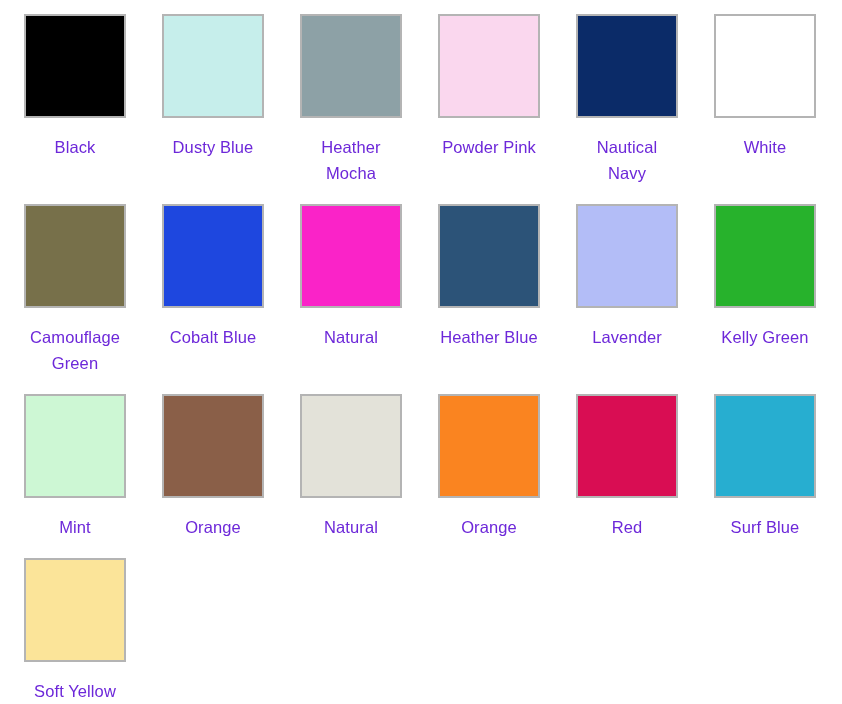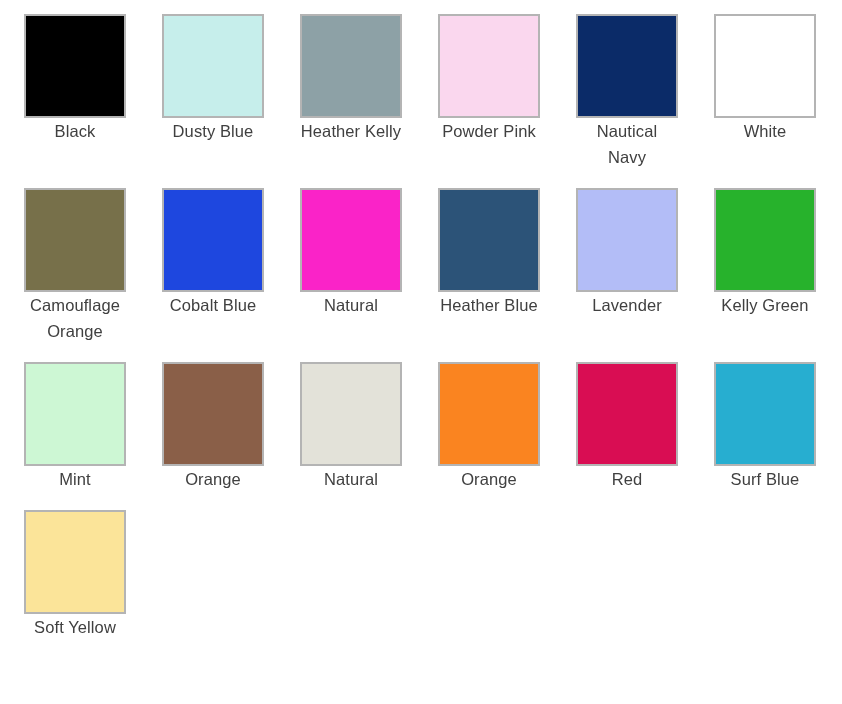--- a/index.html
+++ b/index.html
@@ -37,61 +37,62 @@
   .swatch-chip {
     width: 98px;
     height: 100px;
     border: 2px solid #b4b4b4;
     box-sizing: content-box;
     display: block;
   }
 
   .swatch-label {
     width: 102px;
+    margin-top: 16px;
     text-align: center;
     font-size: 16.5px;
     line-height: 26px;
-    color: #404040;
+    color: #6d28d9;
     font-family: "Liberation Sans", sans-serif;
     white-space: pre-line;
     letter-spacing: 0.1px;
   }
 </style>
 </head>
 <body style="background: rgb(255, 255, 255); color: rgb(51, 51, 51);">
 
 <div id="swatch-grid">
     <div class="swatch-cell row-1">
       <div class="swatch-chip" style="background-color: rgb(0, 0, 0); border-color: rgb(180, 180, 180);"></div>
       <div class="swatch-label">Black</div>
     </div>
     <div class="swatch-cell row-1">
       <div class="swatch-chip" style="background-color: rgb(198, 238, 235); border-color: rgb(180, 180, 180);"></div>
       <div class="swatch-label">Dusty Blue</div>
     </div>
     <div class="swatch-cell row-1">
       <div class="swatch-chip" style="background-color: rgb(141, 161, 166); border-color: rgb(180, 180, 180);"></div>
-      <div class="swatch-label">Heather Kelly</div>
+      <div class="swatch-label">Heather Mocha</div>
     </div>
     <div class="swatch-cell row-1">
       <div class="swatch-chip" style="background-color: rgb(250, 215, 238); border-color: rgb(180, 180, 180);"></div>
       <div class="swatch-label">Powder Pink</div>
     </div>
     <div class="swatch-cell row-1">
       <div class="swatch-chip" style="background-color: rgb(11, 43, 104); border-color: rgb(180, 180, 180);"></div>
       <div class="swatch-label">Nautical Navy</div>
     </div>
     <div class="swatch-cell row-1">
       <div class="swatch-chip" style="background-color: rgb(255, 255, 255); border-color: rgb(180, 180, 180);"></div>
       <div class="swatch-label">White</div>
     </div>
     <div class="swatch-cell row-2">
       <div class="swatch-chip" style="background-color: rgb(119, 112, 74); border-color: rgb(180, 180, 180);"></div>
       <div class="swatch-label">Camouflage
-Orange</div>
+Green</div>
     </div>
     <div class="swatch-cell row-2">
       <div class="swatch-chip" style="background-color: rgb(30, 71, 223); border-color: rgb(180, 180, 180);"></div>
       <div class="swatch-label">Cobalt Blue</div>
     </div>
     <div class="swatch-cell row-2">
       <div class="swatch-chip" style="background-color: rgb(250, 35, 200); border-color: rgb(180, 180, 180);"></div>
       <div class="swatch-label">Natural</div>
     </div>
     <div class="swatch-cell row-2">

